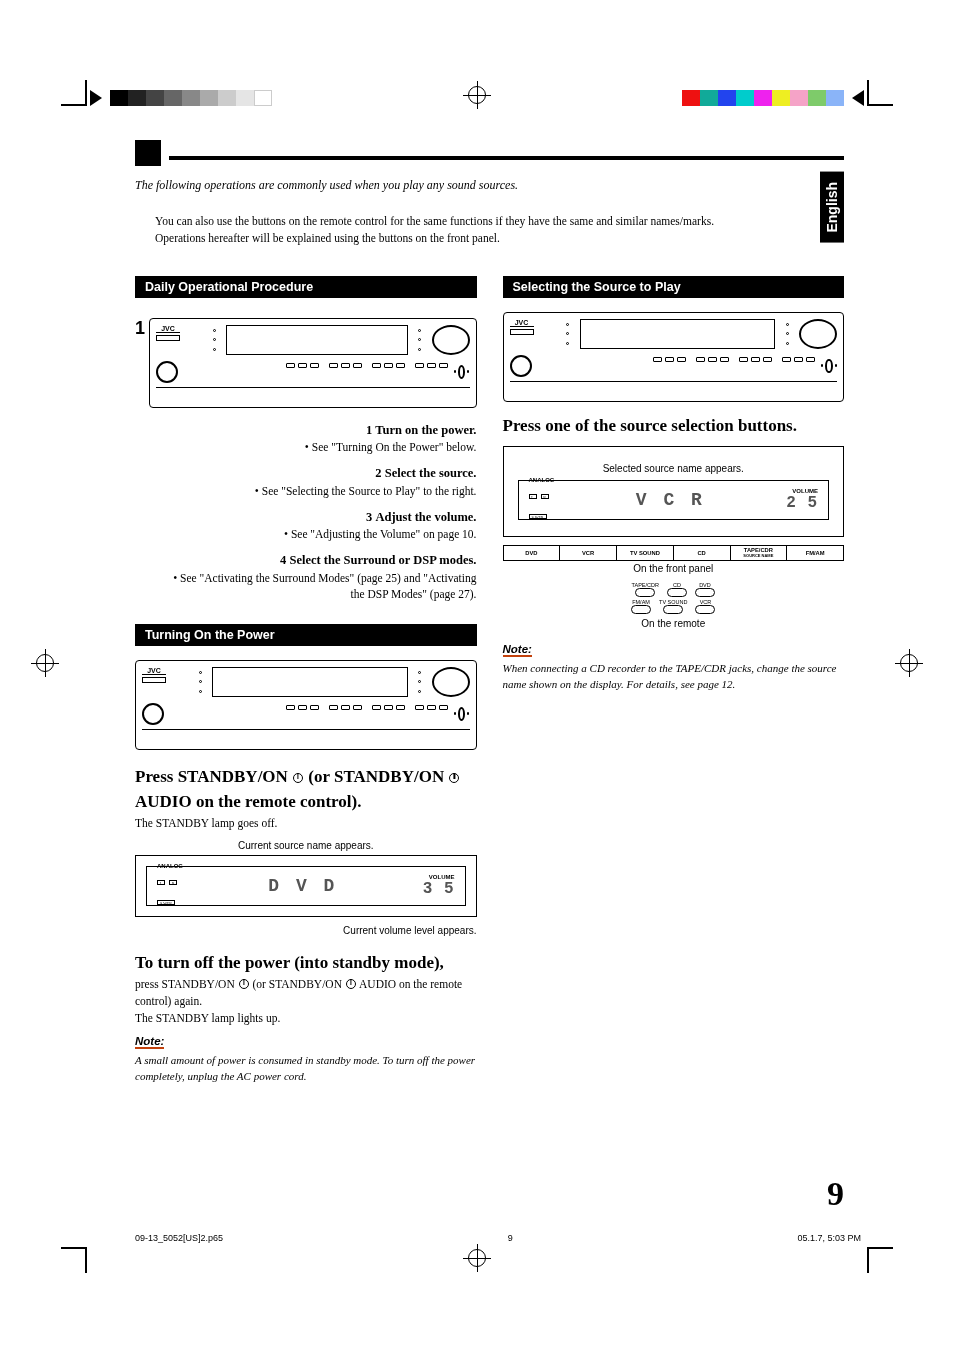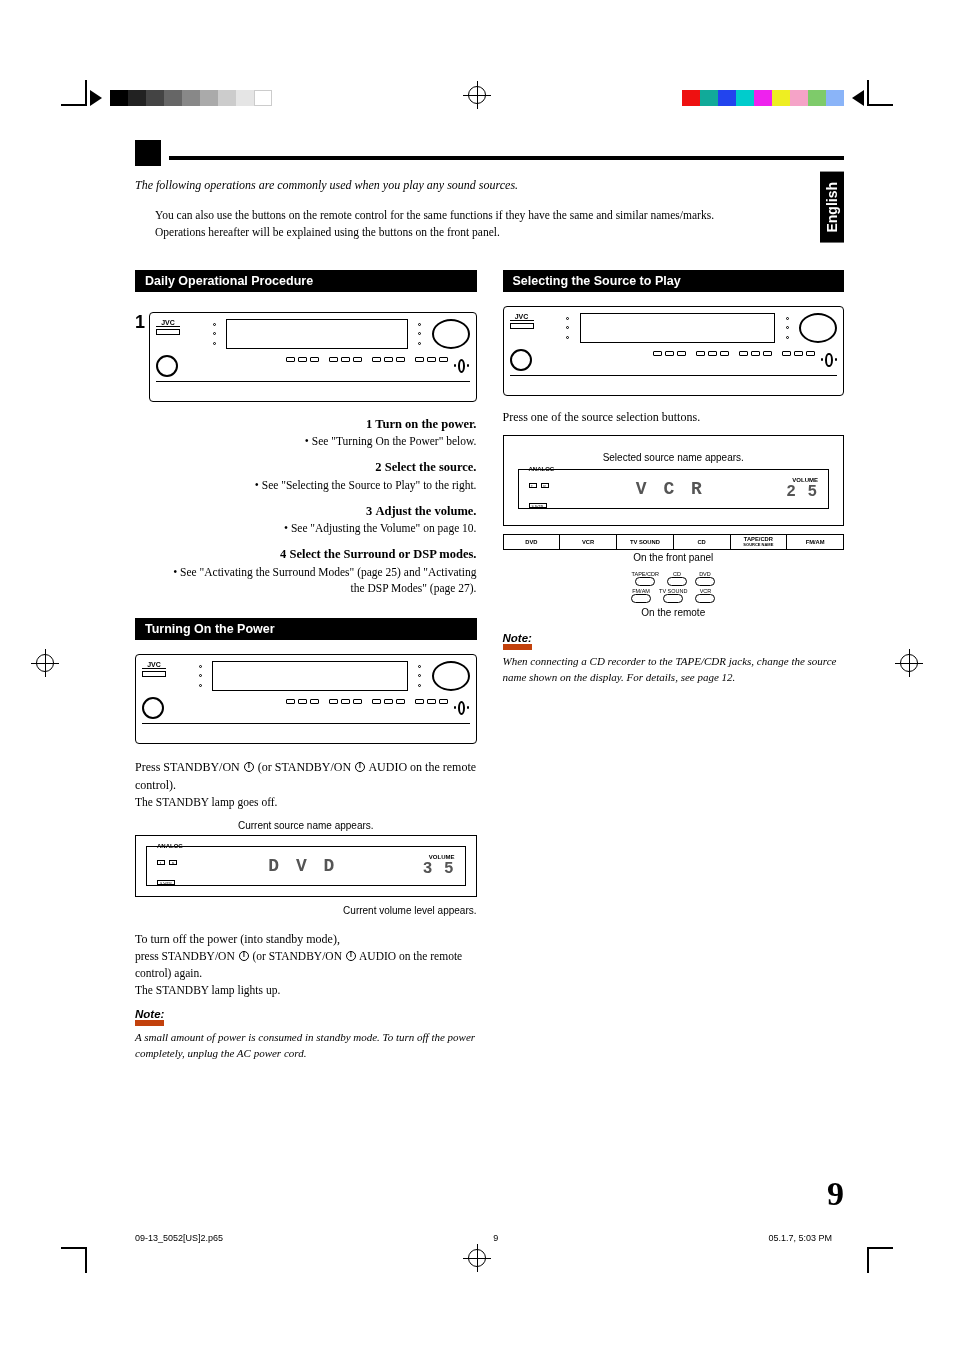--- a/index.html
+++ b/index.html
@@ -27,21 +27,21 @@
   .colorbar.right { right: 110px; }
   .marker-arrow { position: absolute; width: 0; height: 0; }
   .marker-arrow.left { left: 90px; top: 90px; border-left: 12px solid #000; border-top: 8px solid transparent; border-bottom: 8px solid transparent; }
   .marker-arrow.right { right: 90px; top: 90px; border-right: 12px solid #000; border-top: 8px solid transparent; border-bottom: 8px solid transparent; }
   .page { position: relative; padding: 140px 110px 120px 135px; min-height: 1353px; }
   .lang-tab { position: absolute; right: 110px; top: 172px; background: #000; color: #fff; font-family: Arial, Helvetica, sans-serif; font-weight: bold; font-size: 14px; writing-mode: vertical-rl; transform: rotate(180deg); padding: 10px 4px; }
   .title-row { display: flex; align-items: flex-end; gap: 8px; margin-bottom: 8px; }
   .title-bullet { width: 26px; height: 26px; background: #000; flex-shrink: 0; margin-bottom: 4px; }
   .title { font-family: Arial, Helvetica, sans-serif; font-weight: 900; font-size: 29px; letter-spacing: 0.5px; }
   .title-rule { flex: 1; height: 4px; background: #000; margin-bottom: 10px; }
-  .intro { font-style: italic; font-size: 12px; margin-bottom: 10px; }
+  .intro { font-style: italic; font-size: 12px; margin-bottom: 16px; }
   .intro-box { border-left: 0; padding: 4px 0 4px 20px; font-size: 11.5px; line-height: 1.5; }
   .columns { display: flex; gap: 26px; margin-top: 24px; }
   .col { flex: 1; min-width: 0; }
   .section-bar { background: #000; color: #fff; font-family: Arial, Helvetica, sans-serif; font-weight: bold; font-size: 12.5px; padding: 4px 10px; margin-bottom: 14px; }
   .receiver-diagram { border: 1.2px solid #000; border-radius: 4px; padding: 6px; margin: 0 0 14px 0; background: #fff; }
   .rx-top { display: flex; align-items: stretch; gap: 4px; }
   .rx-left { width: 46px; }
   .rx-logo { font-family: Arial, Helvetica, sans-serif; font-weight: bold; font-size: 7px; border-bottom: 1px solid #000; width: 24px; text-align: center; margin-bottom: 2px; }
   .rx-slot { border: 1px solid #000; width: 24px; height: 6px; }
   .rx-dots { width: 16px; display: flex; flex-direction: column; justify-content: space-between; align-items: center; padding: 4px 0; }
@@ -56,42 +56,42 @@
   .rx-flap { border-top: 1px solid #000; margin-top: 4px; height: 14px; }
   .rx-callout { font-family: Arial, Helvetica, sans-serif; font-weight: 900; font-size: 18px; position: absolute; }
   .dop-diagram { position: relative; }
   .steps { font-size: 12.5px; line-height: 1.4; text-align: right; }
   .step { margin-bottom: 10px; }
   .step-num { font-weight: bold; display: inline-block; width: 16px; }
   .step-title { font-weight: bold; }
   .step-sub { font-size: 11.5px; padding-left: 24px; }
   .step-sub::before { content: "• "; }
   .body-text { font-size: 11.5px; line-height: 1.5; }
-  .body-bold { font-weight: normal; font-size: 12px; }
-  .note-head { font-family: Arial, Helvetica, sans-serif; font-weight: bold; font-style: italic; font-size: 11.5px; border-bottom: 6px solid #c2410c; display: inline-block; margin: 8px 0 4px; }
+  .body-bold { font-weight: bold; font-size: 17px; }
+  .note-head { font-family: Arial, Helvetica, sans-serif; font-weight: bold; font-style: italic; font-size: 11.5px; border-bottom: 2px solid #c2410c; display: inline-block; margin: 8px 0 4px; }
   .note-body { font-style: italic; font-size: 11px; line-height: 1.45; }
   .display-box { border: 1px solid #000; padding: 10px; margin: 8px 0; position: relative; }
   .display-caption { font-family: Arial, Helvetica, sans-serif; font-size: 10px; text-align: center; margin-bottom: 6px; }
   .display-lcd { background: #fff; border: 1px solid #000; height: 40px; display: flex; align-items: center; justify-content: space-between; padding: 4px 10px; }
   .lcd-ind { font-family: Arial, Helvetica, sans-serif; font-size: 6px; font-weight: bold; }
   .lcd-chip { border: 0.8px solid #000; width: 8px; height: 5px; display: inline-block; font-size: 4px; text-align: center; line-height: 5px; }
   .lcd-seg { font-family: "Courier New", monospace; font-size: 18px; letter-spacing: 3px; font-weight: bold; color: #555; }
   .lcd-vol-label { font-family: Arial, Helvetica, sans-serif; font-size: 6px; font-weight: bold; text-align: right; }
   .lcd-vol-val { font-family: "Courier New", monospace; font-size: 16px; letter-spacing: 1px; font-weight: bold; color: #555; }
   .caption-small { font-family: Arial, Helvetica, sans-serif; font-size: 10px; }
   .source-strip { border: 1px solid #000; display: flex; font-family: Arial, Helvetica, sans-serif; font-size: 5.8px; font-weight: bold; margin: 6px 0 2px; }
   .source-strip div { flex: 1; text-align: center; padding: 2px 0; border-right: 1px solid #000; display: flex; align-items: center; justify-content: center; }
   .source-strip div:last-child { border-right: none; }
   .source-strip .stacked { flex-direction: column; line-height: 1; }
   .remote-icons { text-align: center; margin: 8px 0 4px; }
   .ri-row { display: flex; justify-content: center; gap: 8px; margin: 2px 0; }
   .ri-row .lbl { display: flex; flex-direction: column; align-items: center; font-family: Arial, Helvetica, sans-serif; font-size: 5.5px; }
   .ri-btn { width: 20px; height: 9px; border: 1px solid #000; border-radius: 5px; }
   .page-num { position: absolute; right: 110px; bottom: 140px; font-family: "Times New Roman", serif; font-size: 34px; font-weight: bold; }
-  .footer { position: absolute; left: 135px; right: 122px; bottom: 110px; display: flex; justify-content: space-between; font-family: Arial, Helvetica, sans-serif; font-size: 9px; color: #000; }
+  .footer { position: absolute; left: 135px; right: 93px; bottom: 110px; display: flex; justify-content: space-between; font-family: Arial, Helvetica, sans-serif; font-size: 9px; color: #000; }
   .power-icon { display: inline-block; width: 10px; height: 10px; border: 1.2px solid #000; border-radius: 50%; position: relative; vertical-align: -1px; margin: 0 1px; }
   .power-icon::after { content: ""; position: absolute; width: 1.2px; height: 6px; background: #000; left: 50%; top: -1px; transform: translateX(-50%); }
 </style>
 </head>
 <body>
 
 <div class="cropmark-corner cm-tl"></div>
 <div class="cropmark-corner cm-tr"></div>
 <div class="cropmark-corner cm-bl"></div>
 <div class="cropmark-corner cm-br"></div>

